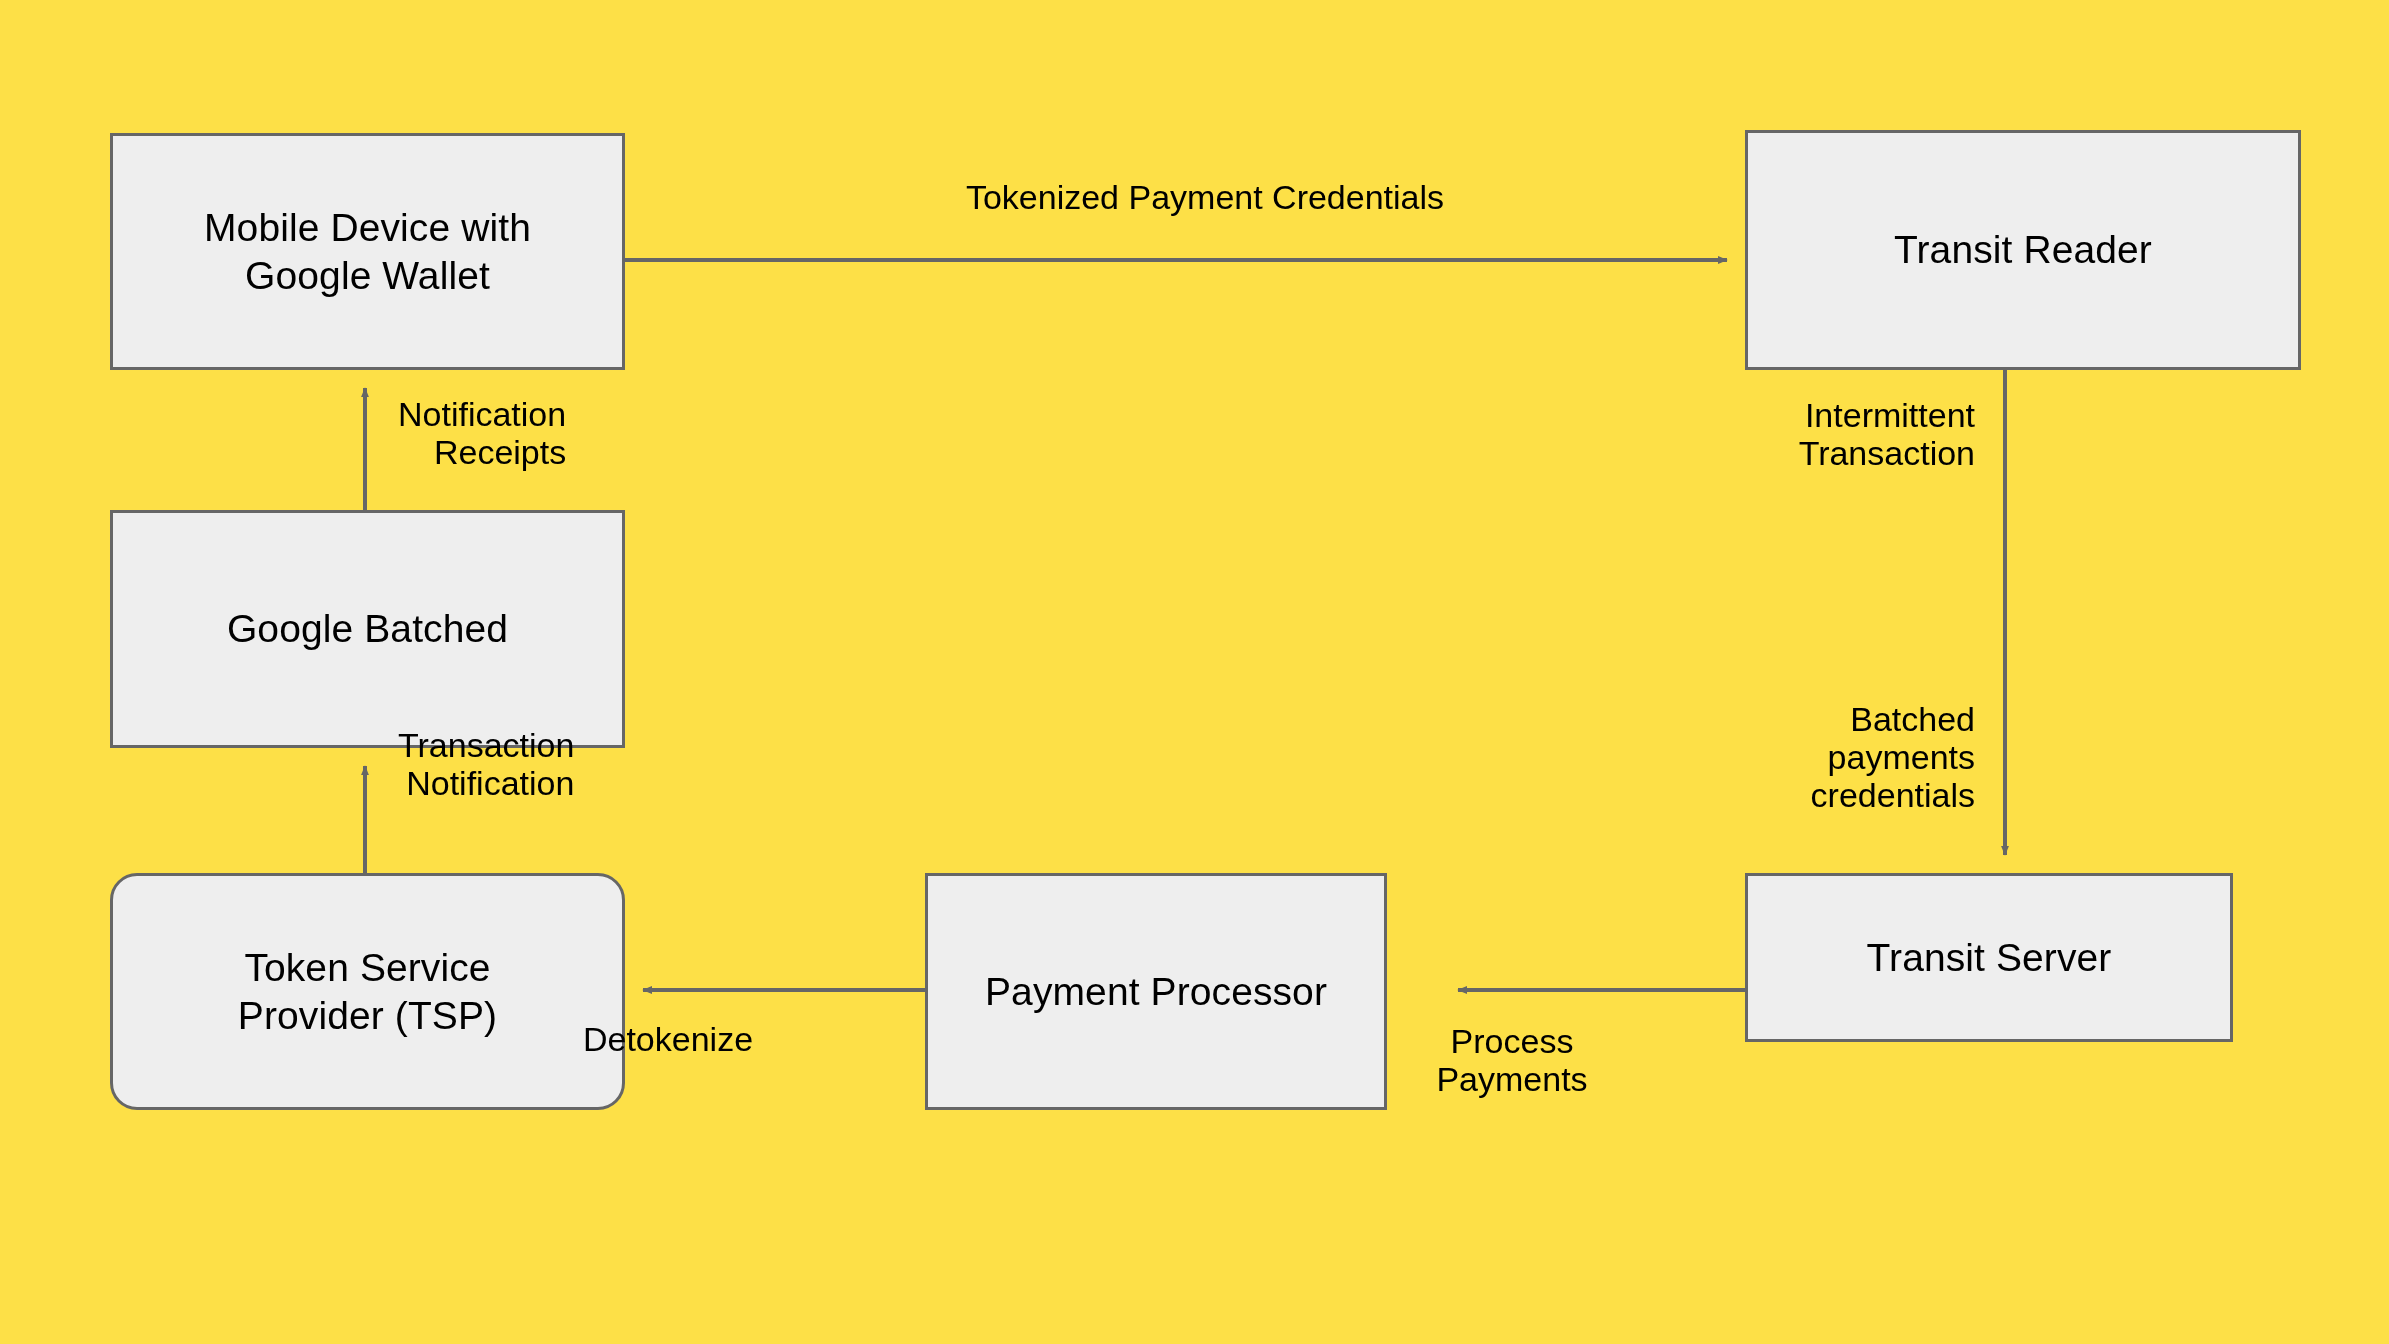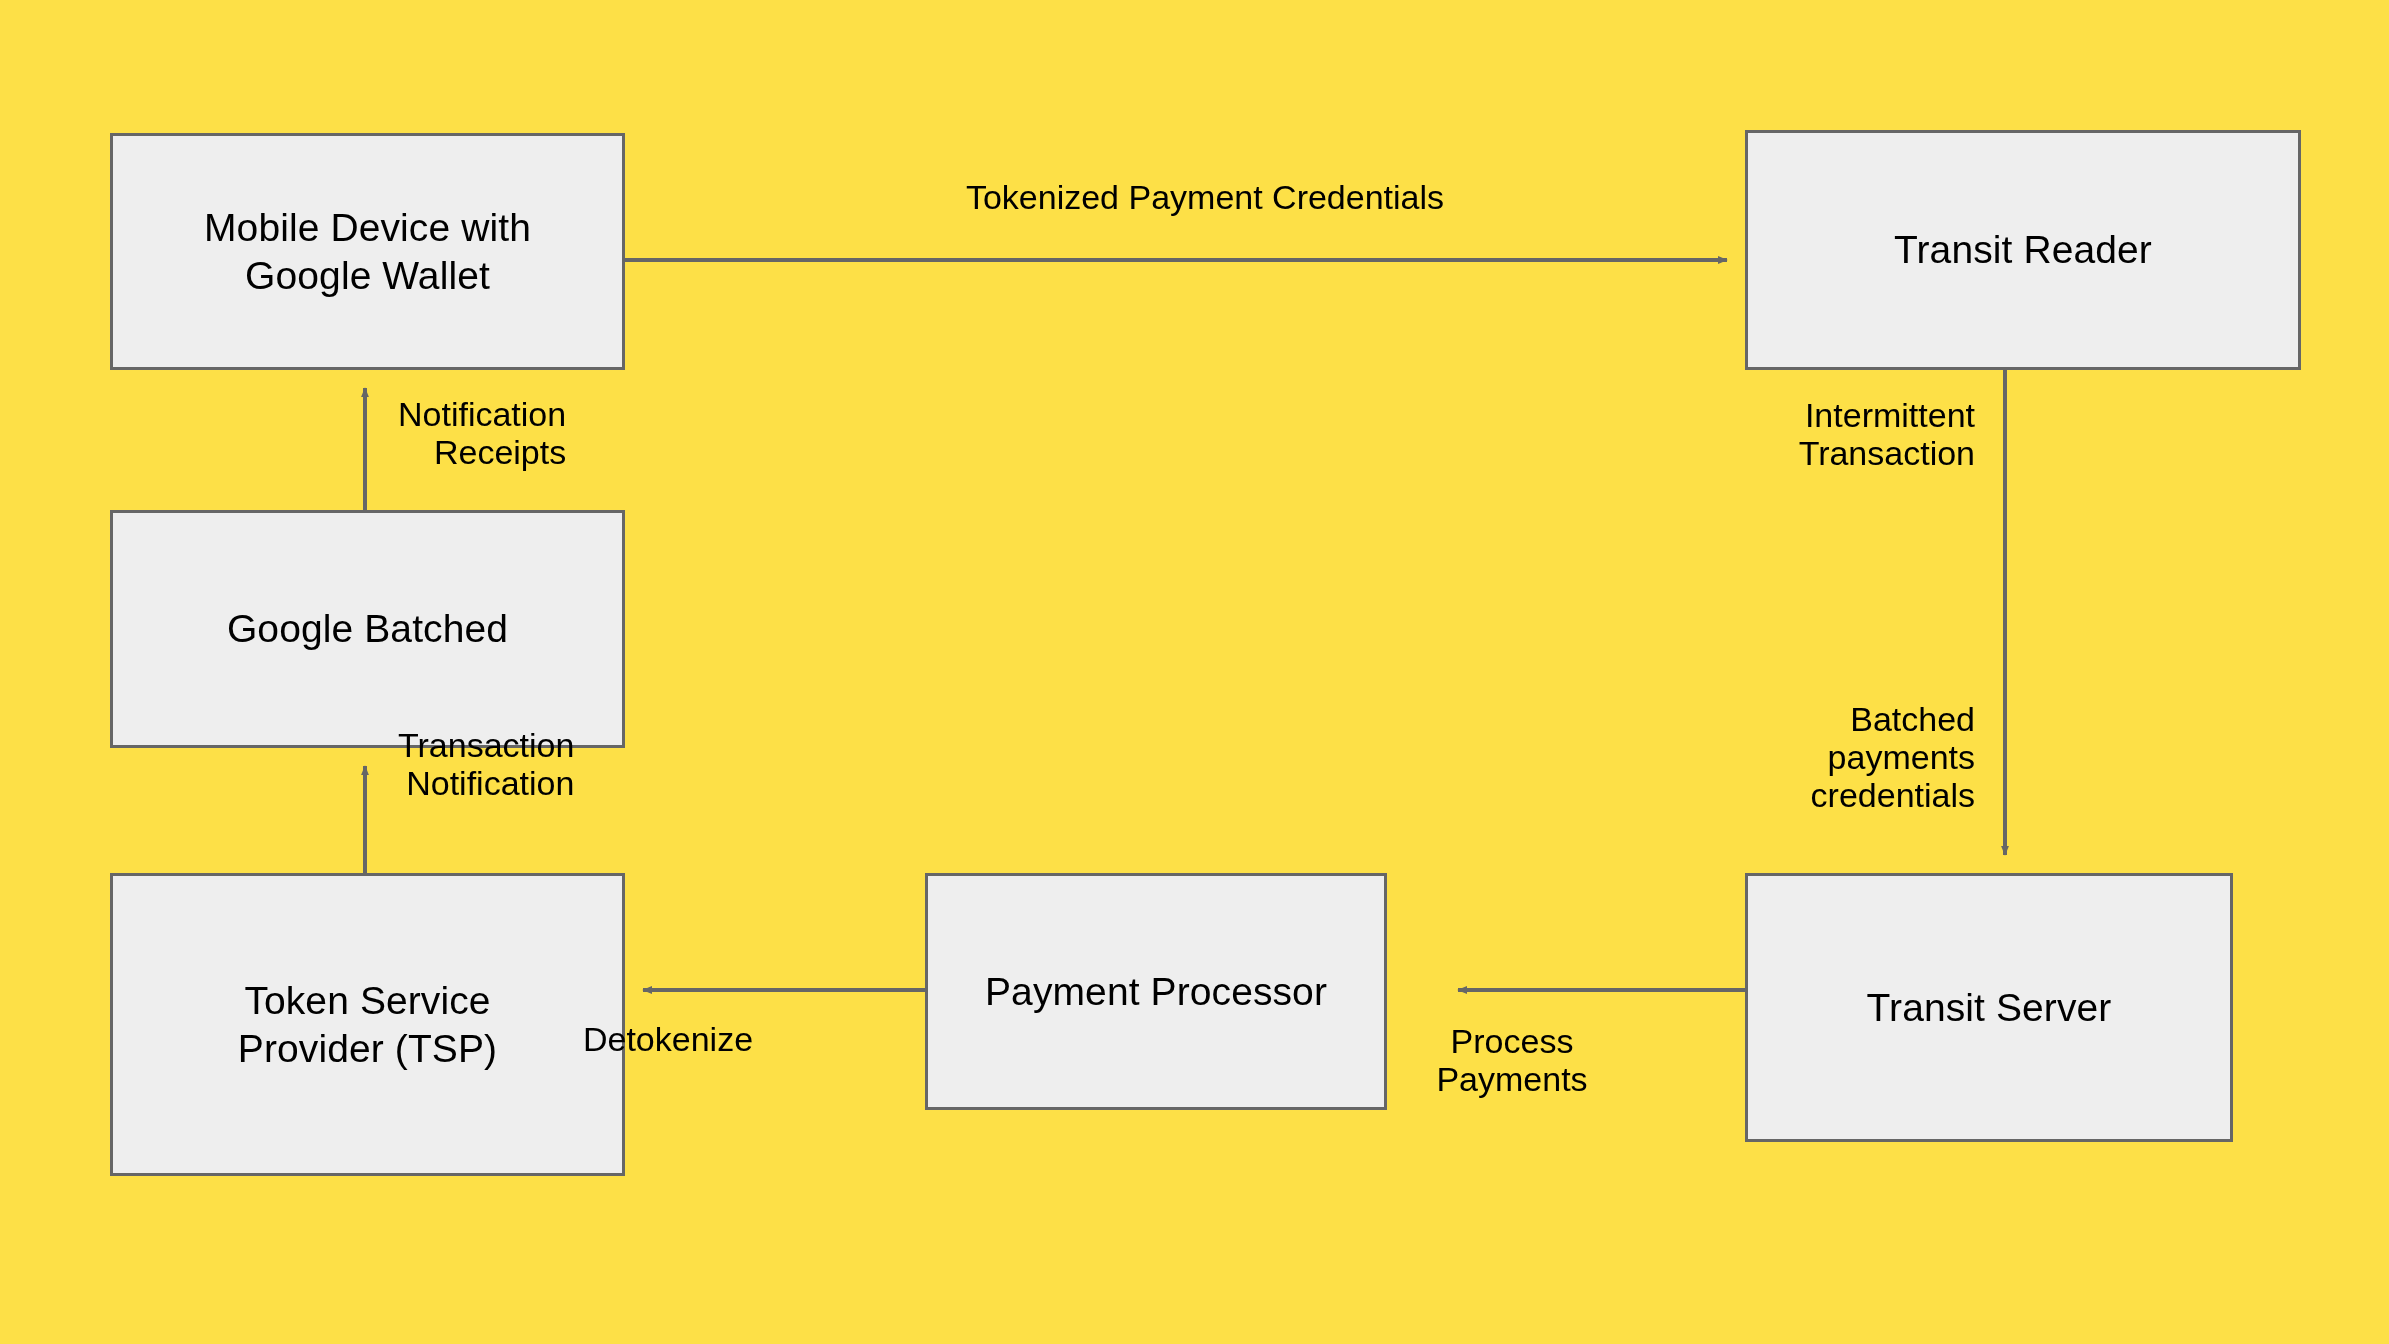--- a/index.html
+++ b/index.html
@@ -53,24 +53,24 @@
     line-height: 1.12;
     white-space: pre-line;
   }
   .edge-label.lbl-center { text-align: center; transform: translateX(-50%); }
   .edge-label.lbl-left   { text-align: right; }
   .edge-label.lbl-right  { text-align: right; transform: translateX(-100%); }
 
   
   #node-mobile-device   { left: 110px; top: 133px;  width: 515px; height: 237px; }
   #node-google-server   { left: 110px; top: 510px;  width: 515px; height: 238px; }
-  #node-tsp             { left: 110px; top: 873px;  width: 515px; height: 303px; }
+  #node-tsp             { left: 110px; top: 873px;  width: 515px; height: 237px; border-radius: 27px; }
   #node-payment-proc    { left: 925px; top: 873px;  width: 462px; height: 237px; }
   #node-transit-reader  { left: 1745px; top: 130px; width: 556px; height: 240px; }
-  #node-transit-server  { left: 1745px; top: 873px; width: 488px; height: 269px; }
+  #node-transit-server  { left: 1745px; top: 873px; width: 488px; height: 169px; }
 
   
   #label-tokenized        { left: 1205px; top: 178px; }
   #label-intermittent     { left: 1975px; top: 396px; }
   #label-batched          { left: 1975px; top: 700px; }
   #label-process-payments { left: 1512px; top: 1022px; }
   #label-detokenize       { left: 668px;  top: 1020px; }
   #label-transaction-notif{ left: 398px;  top: 726px; }
   #label-notif-receipts   { left: 398px;  top: 395px; }
 </style>

